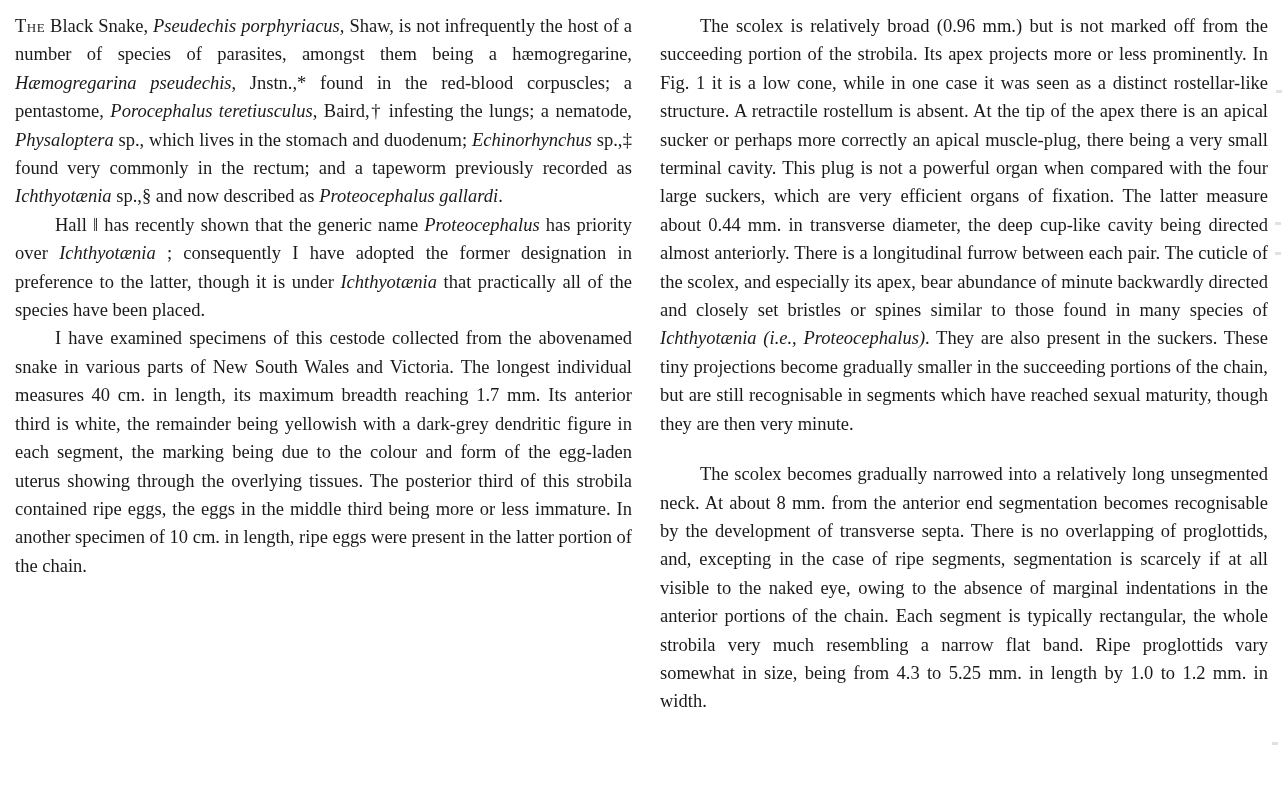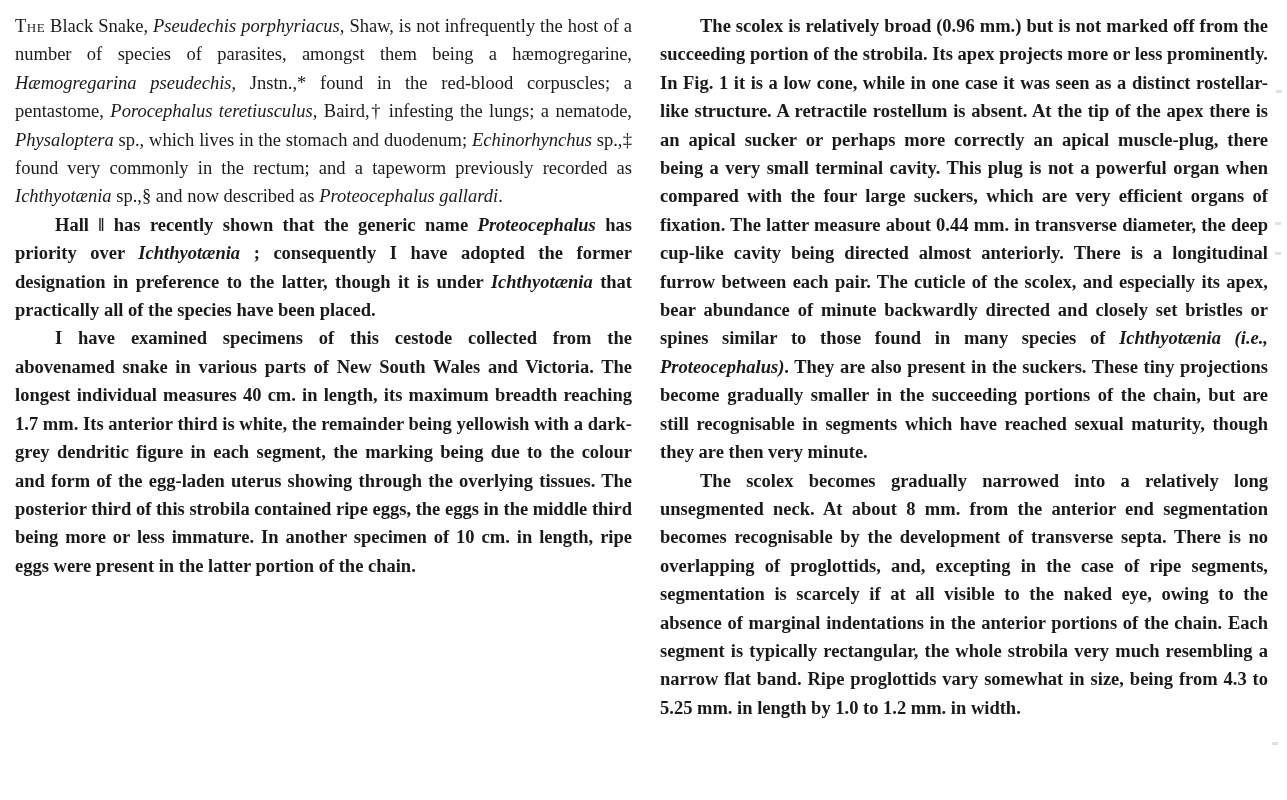--- a/index.html
+++ b/index.html
@@ -29,22 +29,22 @@
     line-height: 28.4px;
     text-align: justify;
     text-rendering: optimizeLegibility;
   }
   .col-left  { left: 15px;  width: 617px; }
   .col-right { left: 660px; width: 608px; }
   .col p {
     margin: 0;
     padding: 0;
   }
-  .col p.indent { text-indent: 40px; font-weight: bold; }
-  .col p.space-before { }
+  .col p.indent { text-indent: 40px; }
+  .col p.space-before { margin-top: 22px; }
   .it { font-style: italic; }
   .sc { font-variant: small-caps; letter-spacing: 0.5px; }
   .note {
     position: absolute;
     left: 15px;
     width: 617px;
     top: 696px;
     text-align: center;
     font-family: "DejaVu Sans", "Liberation Sans", sans-serif;
     font-weight: bold;

